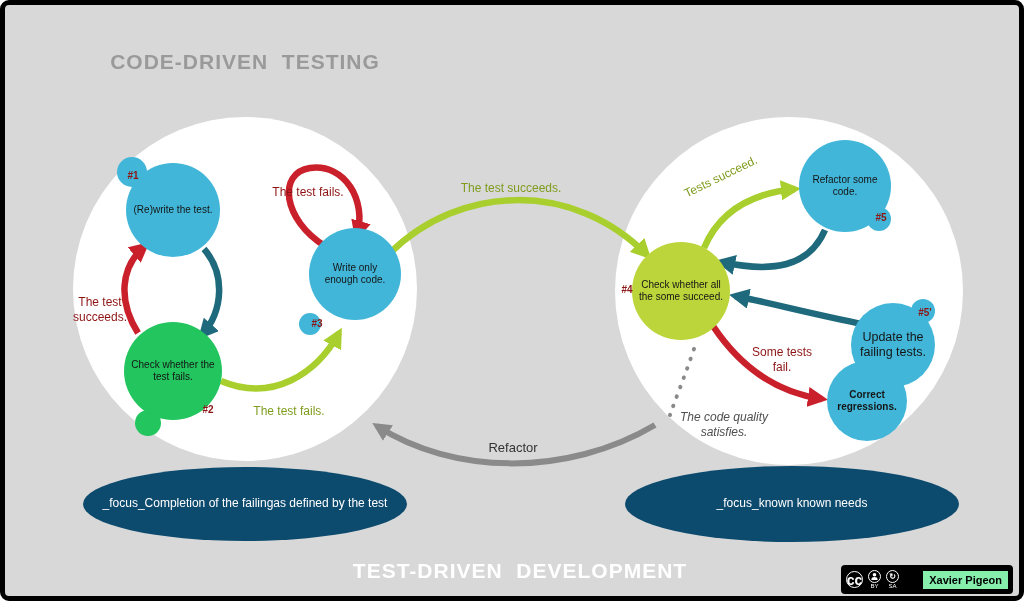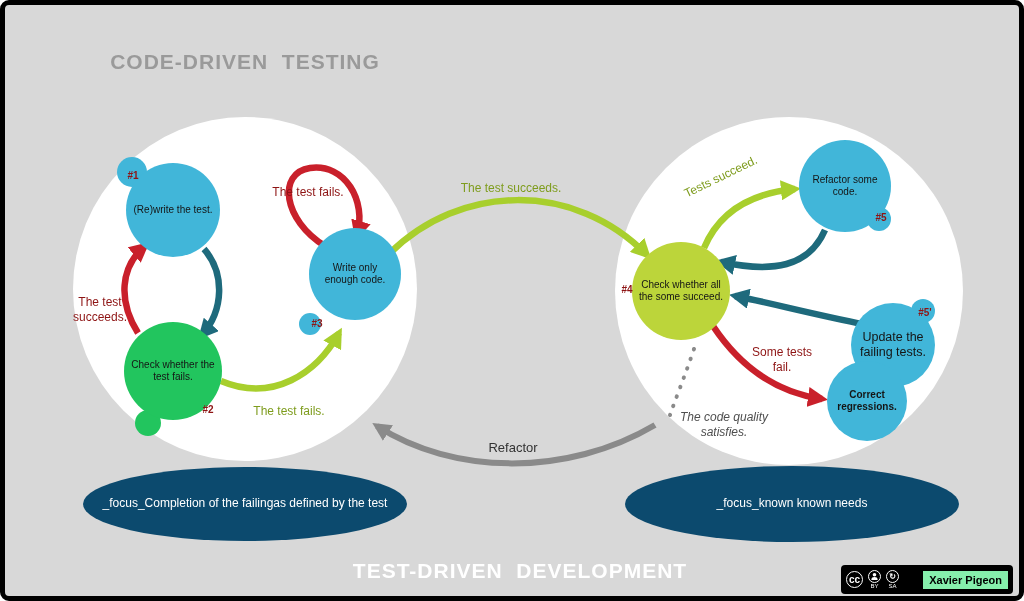--- a/index.html
+++ b/index.html
@@ -29,21 +29,21 @@
   .elabel { position:absolute; transform:translate(-50%,-50%); font-size:12px; text-align:center;
     line-height:1.25; z-index:5; }
   .darkred { color:#8e1414; }
   .green   { color:#7e9c1d; }
   .grayt   { color:#4f4f4f; }
   .nowrap  { white-space:nowrap; }
 
   #cc-badge { position:absolute; left:836px; top:560px; width:172px; height:29px; background:#000;
     border-radius:4px; display:flex; align-items:center; gap:5px; padding:0 5px; z-index:7; }
   .cc-circle { width:17px; height:17px; border:1.5px solid #fff; border-radius:50%; color:#fff;
-    display:flex; align-items:center; justify-content:center; font-size:10px; font-weight:bold; flex:none; }
+    display:flex; align-items:center; justify-content:center; font-size:14px; font-weight:bold; flex:none; }
   .icon-stack { display:flex; flex-direction:column; align-items:center; flex:none; }
   .icon-stack .cc-circle { width:13px; height:13px; font-size:8px; border-width:1px; }
   .icon-stack .tiny { font-size:6px; color:#fff; line-height:1.1; }
   .author-box { background:#86efac; color:#000; font-weight:bold; font-size:11px; padding:3px 6px;
     margin-left:auto; white-space:nowrap; }
 </style>
 </head>
 <body>
 
 <div id="frame">

